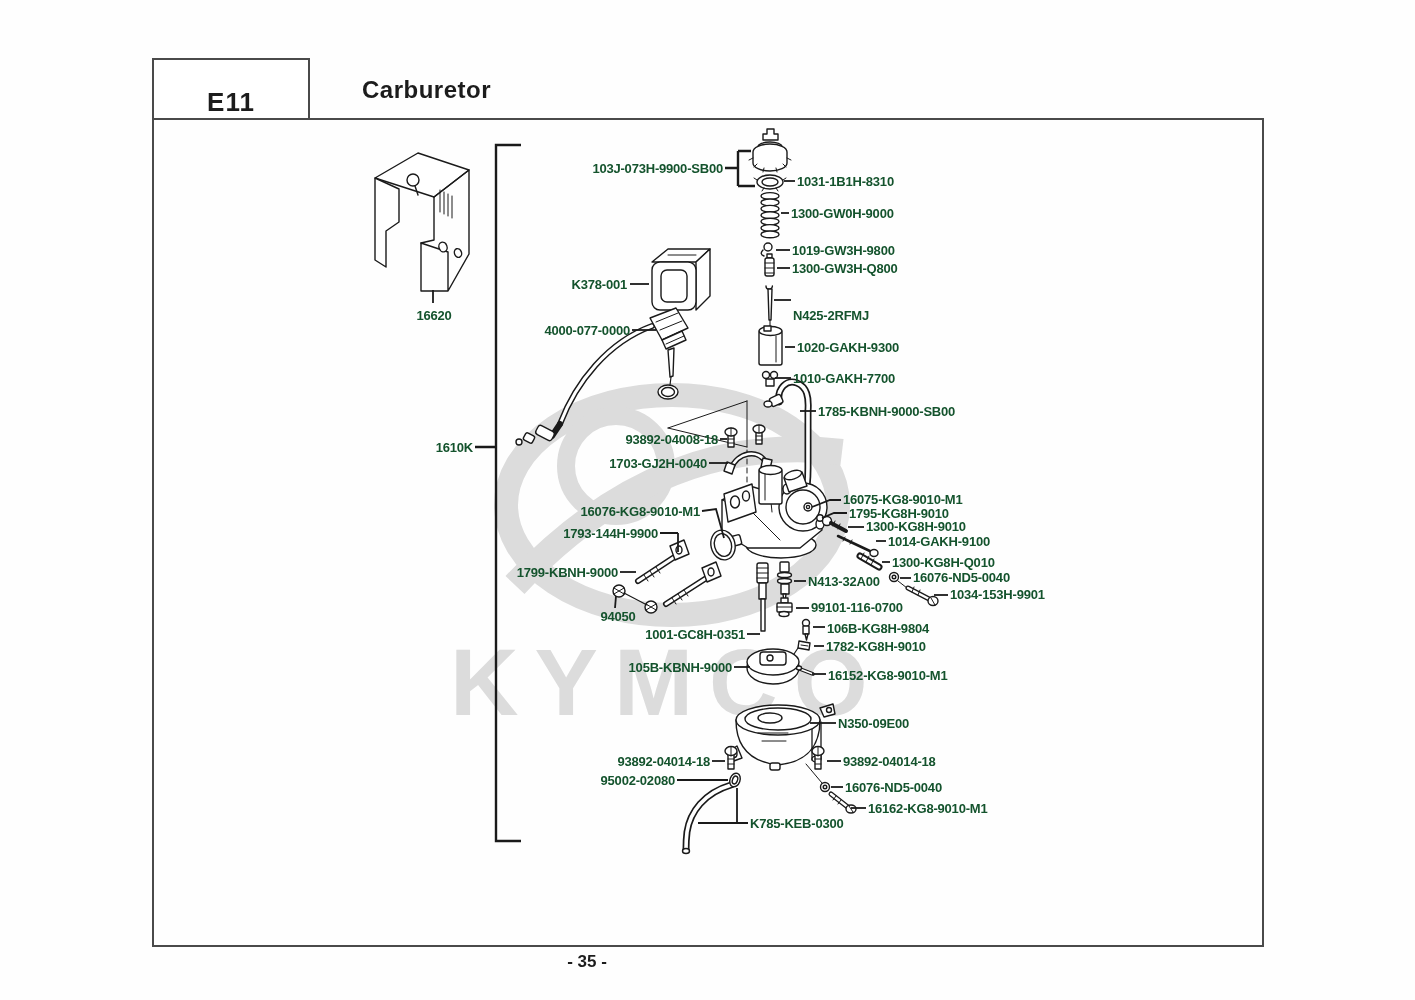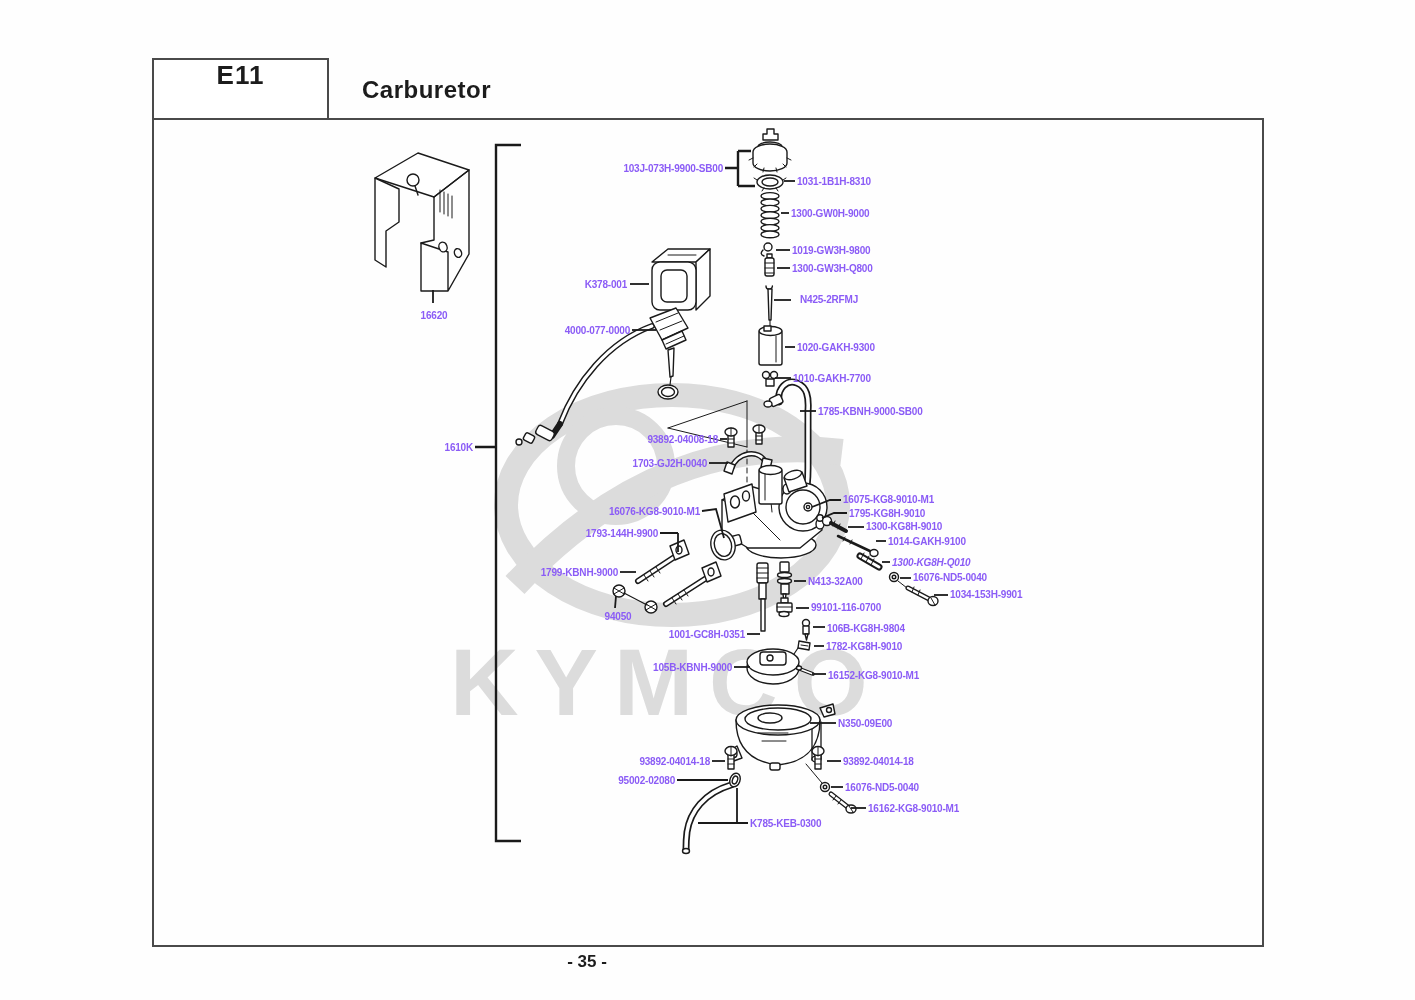--- a/index.html
+++ b/index.html
@@ -1,29 +1,29 @@
 <!DOCTYPE html>
 <html><head>
 <meta charset="utf-8">
 <style>
   html,body{margin:0;padding:0;background:#fff;}
   .page{position:relative;width:1415px;height:1000px;background:#fefefe;
         font-family:"Liberation Sans",sans-serif;overflow:hidden;}
-  .code-box{position:absolute;left:152px;top:58px;width:177px;height:62px;
+  .code-box{position:absolute;left:152px;top:58px;width:158px;height:62px;
         border:2px solid #4a4a4a;box-sizing:border-box;display:flex;
-        align-items:flex-start;justify-content:center;background:#fff;}
+        align-items:flex-end;justify-content:center;background:#fff;}
   .code-text{font-size:26px;font-weight:bold;color:#1c1c1c;letter-spacing:1px;}
   .title-text{position:absolute;left:362px;top:76px;font-size:24px;font-weight:bold;
         color:#1c1c1c;letter-spacing:0.5px;}
   .frame{position:absolute;left:152px;top:118px;width:1112px;height:829px;
         border:2px solid #4a4a4a;box-sizing:border-box;background:transparent;}
   .footer{position:absolute;left:0;top:952px;width:1174px;text-align:center;
         font-size:17px;font-weight:bold;color:#1c1c1c;}
   .artwork{position:absolute;left:0;top:0;width:1415px;height:1000px;}
-  .lbl{position:absolute;font-size:10px;font-weight:bold;color:#8b5cf6;
+  .lbl{position:absolute;font-size:13px;font-weight:bold;color:#14532d;
        white-space:nowrap;transform:translateY(-50%);letter-spacing:-0.2px;}
   .lbl.center{transform:translate(-50%,-50%);}
 </style>
 </head>
 <body>
 
 <div class="page">
 
   <div class="code-box">
     <span class="code-text">E11</span>
@@ -332,35 +332,35 @@
     </g>
   </svg>
 
   <div class="lbl center" style="left:434px;top:315px;">16620</div>
   <div class="lbl" style="right:692px;top:168px;">103J-073H-9900-SB00</div>
   <div class="lbl" style="left:797px;top:181px;">1031-1B1H-8310</div>
   <div class="lbl" style="left:791px;top:213px;">1300-GW0H-9000</div>
   <div class="lbl" style="left:792px;top:250px;">1019-GW3H-9800</div>
   <div class="lbl" style="left:792px;top:268px;">1300-GW3H-Q800</div>
   <div class="lbl" style="right:788px;top:284px;margin-left:37px;">K378-001</div>
-  <div class="lbl" style="left:793px;top:299px;margin-left:7px;">N425-2RFMJ</div>
+  <div class="lbl" style="left:793px;top:315px;">N425-2RFMJ</div>
   <div class="lbl" style="right:785px;top:330px;">4000-077-0000</div>
   <div class="lbl" style="left:797px;top:347px;">1020-GAKH-9300</div>
   <div class="lbl" style="left:793px;top:378px;">1010-GAKH-7700</div>
   <div class="lbl" style="left:818px;top:411px;">1785-KBNH-9000-SB00</div>
   <div class="lbl" style="right:942px;top:447px;">1610K</div>
   <div class="lbl" style="right:697px;top:439px;">93892-04008-18</div>
   <div class="lbl" style="right:708px;top:463px;margin-left:44px;">1703-GJ2H-0040</div>
   <div class="lbl" style="left:843px;top:499px;">16075-KG8-9010-M1</div>
   <div class="lbl" style="right:715px;top:511px;">16076-KG8-9010-M1</div>
   <div class="lbl" style="left:849px;top:513px;">1795-KG8H-9010</div>
   <div class="lbl" style="left:866px;top:526px;">1300-KG8H-9010</div>
   <div class="lbl" style="right:757px;top:533px;">1793-144H-9900</div>
   <div class="lbl" style="left:888px;top:541px;">1014-GAKH-9100</div>
-  <div class="lbl" style="left:892px;top:562px;font-style:italic;">1300-KG8H-Q010</div>
+  <div class="lbl" style="left:892px;top:562px;">1300-KG8H-Q010</div>
   <div class="lbl" style="right:797px;top:572px;">1799-KBNH-9000</div>
   <div class="lbl" style="left:913px;top:577px;">16076-ND5-0040</div>
   <div class="lbl" style="left:808px;top:581px;">N413-32A00</div>
   <div class="lbl" style="left:950px;top:594px;">1034-153H-9901</div>
   <div class="lbl center" style="left:618px;top:616px;">94050</div>
   <div class="lbl" style="left:811px;top:607px;">99101-116-0700</div>
   <div class="lbl" style="left:827px;top:628px;">106B-KG8H-9804</div>
   <div class="lbl" style="right:670px;top:634px;">1001-GC8H-0351</div>
   <div class="lbl" style="left:826px;top:646px;">1782-KG8H-9010</div>
   <div class="lbl" style="right:683px;top:667px;">105B-KBNH-9000</div>

